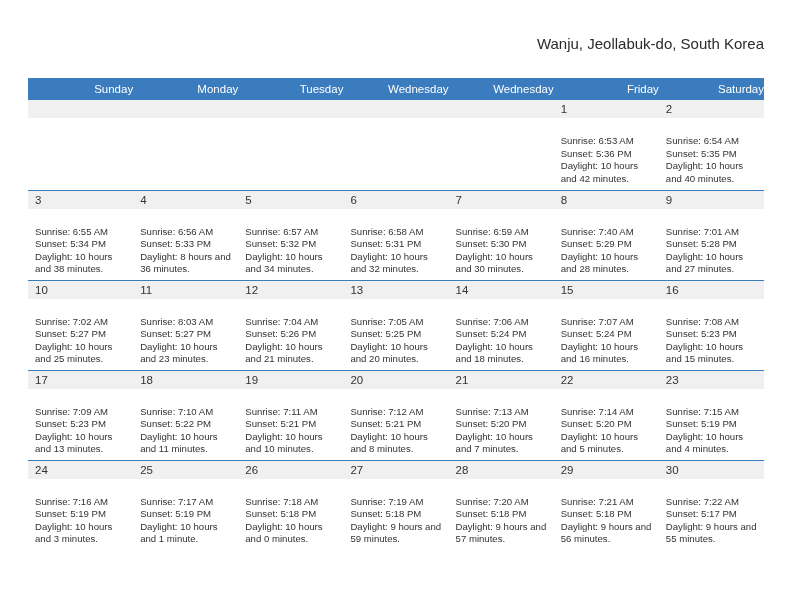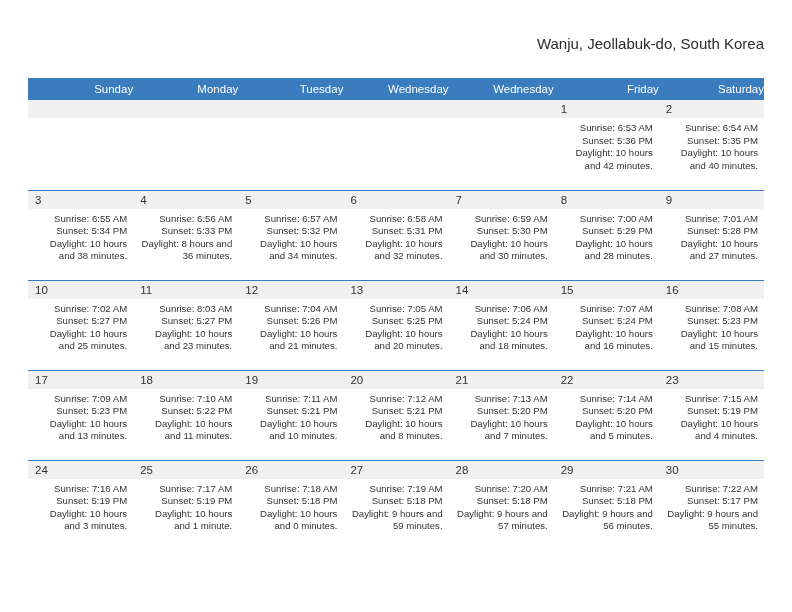--- a/index.html
+++ b/index.html
@@ -123,25 +123,24 @@
     color: #333333;
     padding: 3px 0 3px 7px;
     height: 18px;
     box-sizing: border-box;
     line-height: 12px;
   }
   .cell-empty .daynum {
     background: #f0f0f0;
   }
   .info {
-    padding: 4px 6px 0 7px;
+    padding: 17px 6px 0 7px;
     font-size: 9.6px;
     line-height: 12.6px;
     color: #333333;
-    text-align: right;
   }
   .info div {
     white-space: nowrap;
   }
   .info .daylight {
     white-space: normal;
   }
 </style>
 </head>
 <body>
@@ -292,21 +291,21 @@
                 <div>Sunrise: 6:59 AM</div>
                 <div>Sunset: 5:30 PM</div>
                 <div class="daylight">Daylight: 10 hours and 30 minutes.</div>
               </div>
             </div>
           </td>
         <td>
             <div class="cell-inner">
               <div class="daynum">8</div>
               <div class="info">
-                <div>Sunrise: 7:00 AM</div>
+                <div>Sunrise: 7:40 AM</div>
                 <div>Sunset: 5:29 PM</div>
                 <div class="daylight">Daylight: 10 hours and 28 minutes.</div>
               </div>
             </div>
           </td>
         <td>
             <div class="cell-inner">
               <div class="daynum">9</div>
               <div class="info">
                 <div>Sunrise: 7:01 AM</div>

